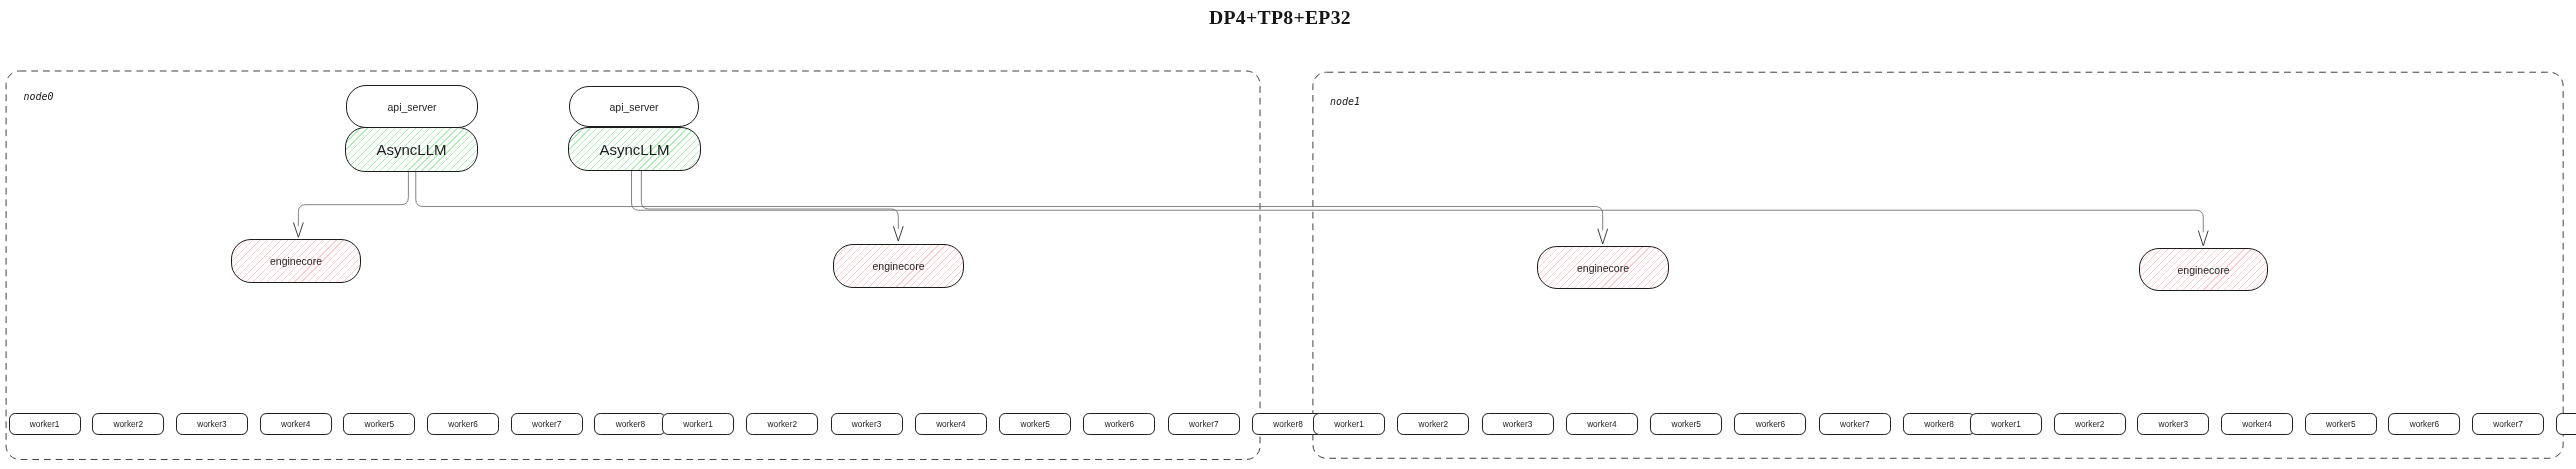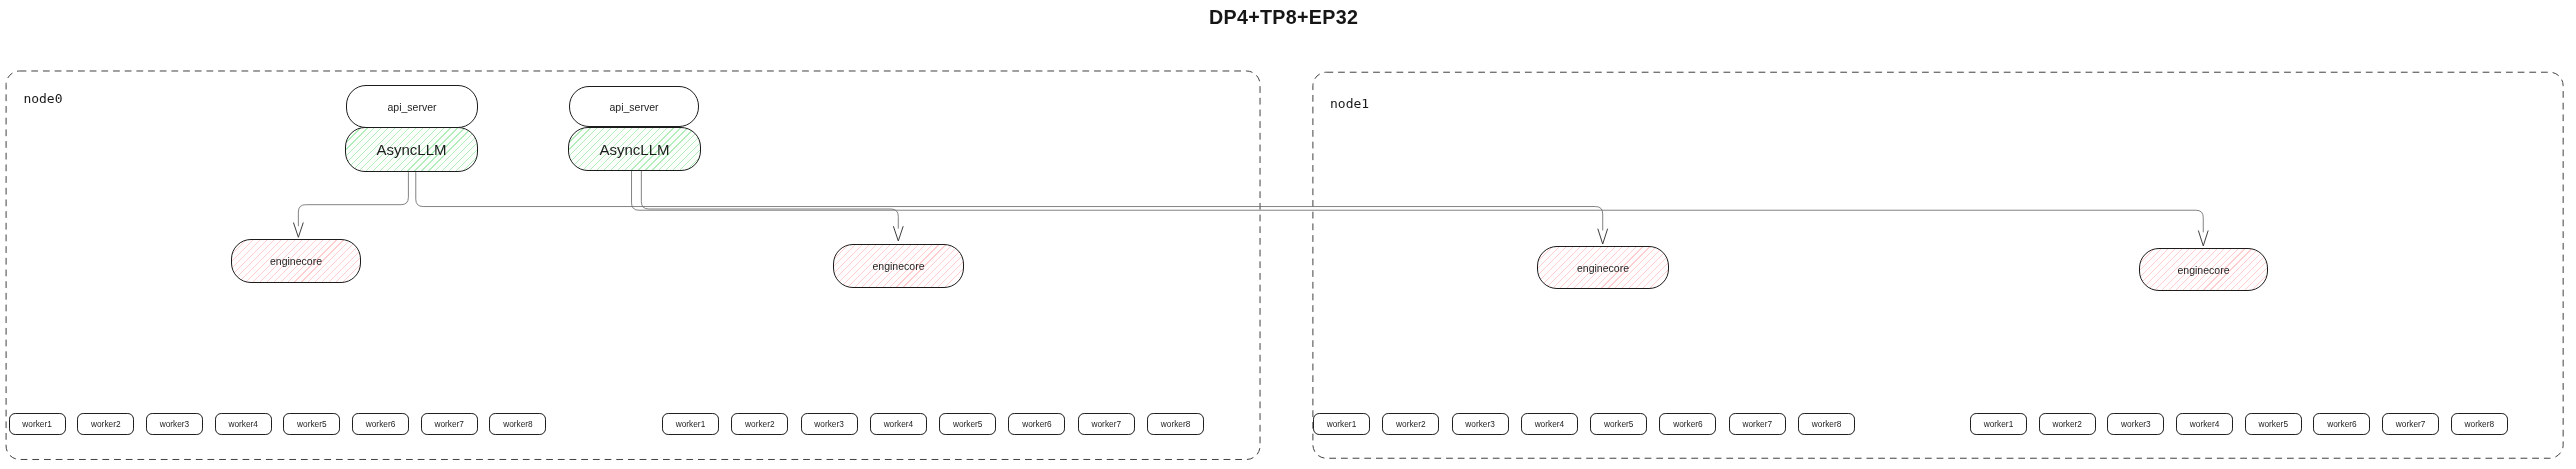--- a/index.html
+++ b/index.html
@@ -6,27 +6,27 @@
   body{
     position:relative;
     width:2576px;height:469px;
     font-family:"Liberation Sans",sans-serif;
     color:#111;
     overflow:hidden;
   }
   #connector-layer{position:absolute;left:0;top:0;z-index:0;}
   .abs{position:absolute;box-sizing:border-box;}
   .title{
-    font-family:Liberation Sans, sans-serif;
+    font-family:Liberation Serif, serif;
     font-weight:700;font-size:19.7px;letter-spacing:0.3px;color:#161616;
     white-space:nowrap;
   }
   .node-label{
     font-family:"DejaVu Sans Mono",monospace;
-    font-size:13px;font-weight:500;color:#1a1a1a;white-space:nowrap;
+    font-size:10px;font-weight:500;color:#1a1a1a;white-space:nowrap;font-style:italic;
   }
   .box{
     display:flex;align-items:center;justify-content:center;
     border:1.2px solid #1c1c1c;border-radius:20px;
     background:#ffffff;z-index:2;
     white-space:nowrap;
   }
   .box.api{font-size:10.5px;color:#222;}
   .box.llm{
     font-size:15px;color:#1d1d1d;
@@ -42,21 +42,21 @@
       repeating-linear-gradient(135deg,
         rgba(255,140,140,0.42) 0 0.8px,
         rgba(255,255,255,0) 0.8px 4.9px),
       #fffdfd;
   }
   .wgroup{
     position:absolute;display:flex;top:413px;z-index:2;
   }
   .wgroup .worker{
     display:flex;align-items:center;justify-content:center;
-    width:57px;height:21.5px;flex:0 0 auto;box-sizing:border-box;
+    width:72px;height:21.5px;flex:0 0 auto;box-sizing:border-box;
     border:1.1px solid #1f1f1f;border-radius:6.2px;background:#fff;
     font-size:8.3px;color:#222;white-space:nowrap;
   }
 </style>
 </head>
 <body>
 
 <svg id="connector-layer" width="2576" height="469" viewBox="0 0 4188 763">
 
   <rect x="8.5" y="115.5" width="2040" height="632" rx="22" fill="none" stroke="#3d3d3d" stroke-width="1.6" stroke-dasharray="11 8"></rect>

